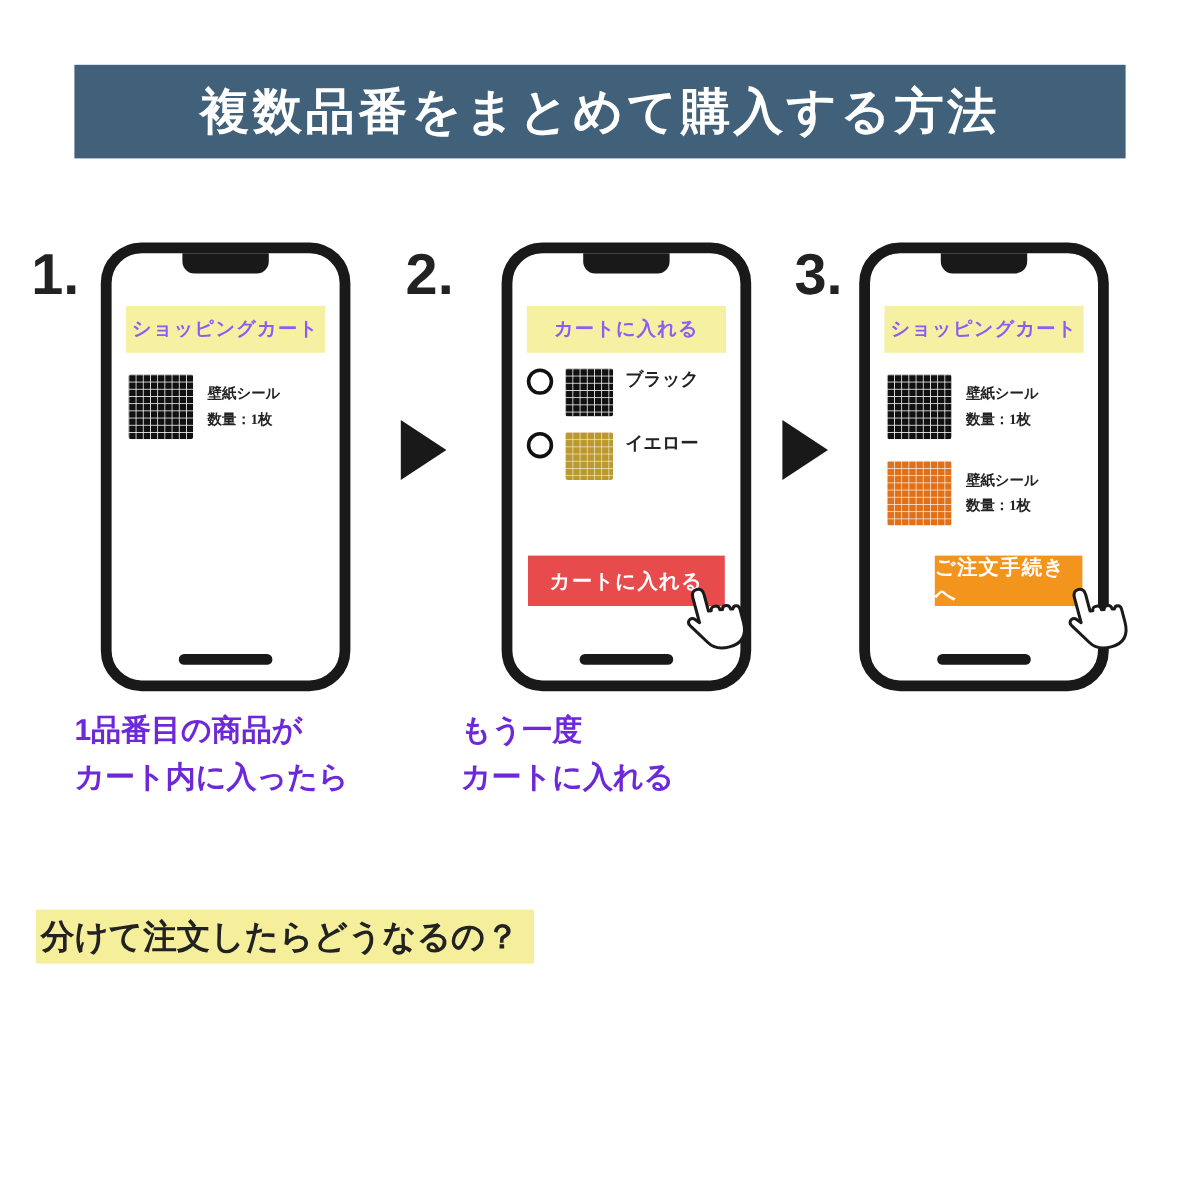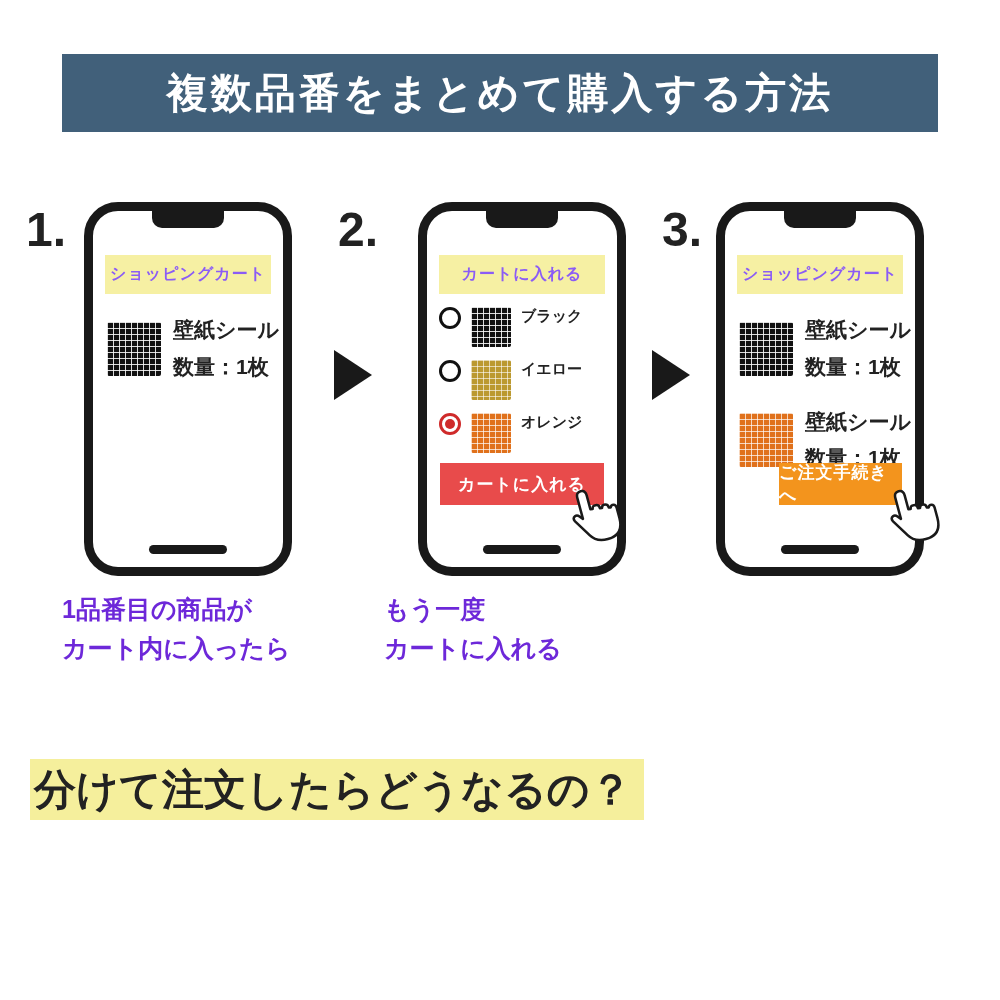--- a/index.html
+++ b/index.html
@@ -39,21 +39,21 @@
     position:absolute; bottom:13px; left:50%; transform:translateX(-50%);
     width:78px; height:9px; background:#191919; border-radius:5px;
   }
   .ph-banner {
     margin:44px 12px 0; padding:9px 0; background:var(--banner_yellow,#f6f0a3);
     color:#8b5cf6; font-weight:bold; font-size:16px; text-align:center; letter-spacing:1px;
   }
 
   
   .prod-row { display:flex; align-items:center; gap:12px; margin:18px 14px 0; }
-  .prod-text { font-size:21px; font-weight:bold; color:#222; line-height:1.75; white-space:nowrap; }
+  .prod-text { font-size:12px; font-weight:bold; color:#222; line-height:1.75; white-space:nowrap;font-family:Liberation Serif, serif; }
 
   
   .swatch { border-radius:2px; flex:0 0 auto; }
   .swatch.lg { width:54px; height:54px; }
   .swatch.sm { width:40px; height:40px; }
   .sw-black {
     background-color:var(--swatch_black,#111);
     background-image:linear-gradient(rgba(255,255,255,.85) 1px,transparent 1px),
                      linear-gradient(90deg,rgba(255,255,255,.85) 1px,transparent 1px);
     background-size:6px 6px;
@@ -107,21 +107,21 @@
   .c1 { left:62px;  top:590px; }
   .c2 { left:384px; top:590px; }
   .c3 { left:694px; top:586px; }
 
   
   .hand { position:absolute; width:62px; height:70px; transform:rotate(-15deg); }
   .h1 { left:562px; top:484px; }
   .h2 { left:880px; top:484px; }
 
   
-  .q-heading { position:absolute; left:30px; top:762px; font-size:42px; font-weight:bold; color:#222; }
+  .q-heading { position:absolute; left:30px; top:762px; font-size:28px; font-weight:bold; color:#222; }
   .q-heading .hl { background:var(--highlight_yellow,#f5ef9c); padding:7px 12px 7px 4px; }
   .q-body { position:absolute; left:30px; top:834px; font-size:28px; font-weight:500; color:#333; line-height:1.7; }
 </style>
 </head>
 <body>
 
 <div class="page">
 
   <header class="banner">
     <h1>複数品番をまとめて購入する方法</h1>
@@ -153,25 +153,20 @@
     <div class="opt-row">
       <span class="radio"></span>
       <span class="swatch sw-black sm"></span>
       <span class="opt-label">ブラック</span>
     </div>
     <div class="opt-row">
       <span class="radio"></span>
       <span class="swatch sw-yellow sm"></span>
       <span class="opt-label">イエロー</span>
     </div>
-    <div class="opt-row">
-      <span class="radio sel"></span>
-      <span class="swatch sw-orange sm"></span>
-      <span class="opt-label">オレンジ</span>
-    </div>
 
     <div class="ph-btn btn-red">カートに入れる</div>
     <div class="home"></div>
   </div>
 
   <div class="arrow a2"></div>
 
   <div class="phone p3">
     <div class="notch"></div>
     <div class="ph-banner">ショッピングカート</div>

